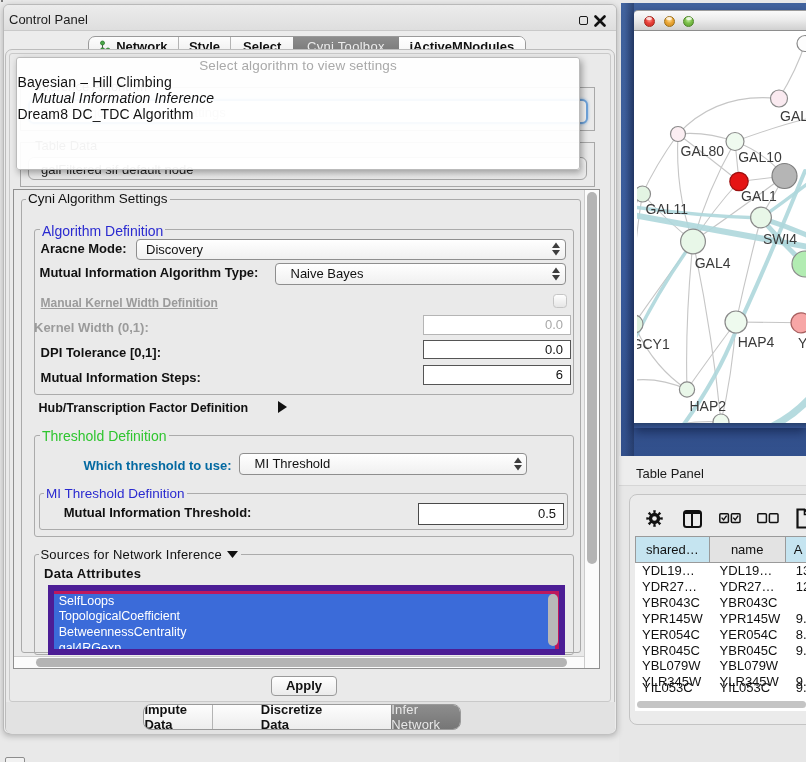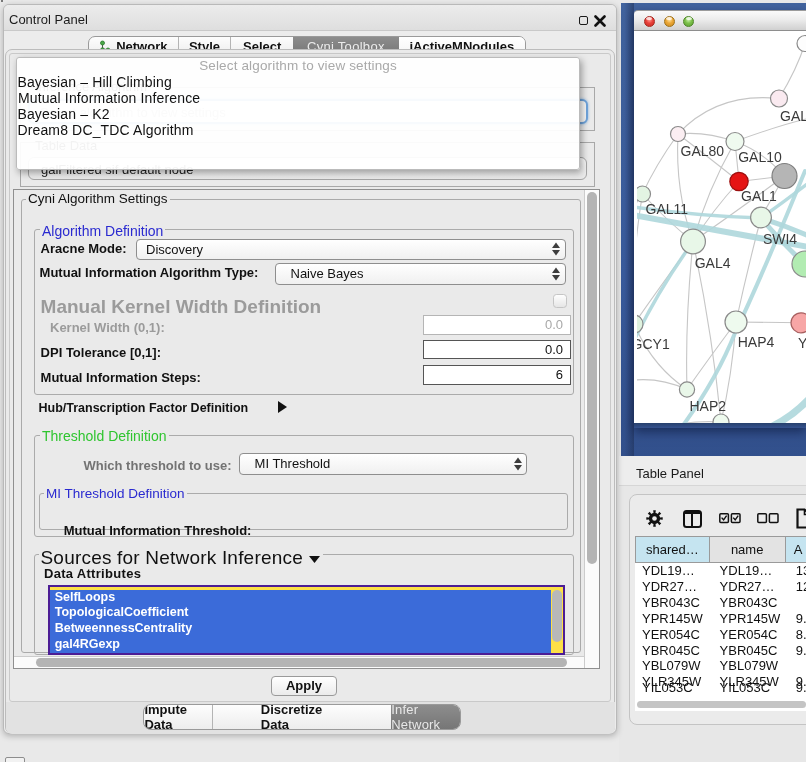--- a/index.html
+++ b/index.html
@@ -242,55 +242,56 @@
       </svg>
 </div>
 <div class="abs" style="left:39.6px;top:265.3px;font-size:13px;font-weight:bold;color:#111;">Mutual Information Algorithm Type:</div>
 <div class="abs combo" style="left:274.5px;top:263px;width:291px;height:21.5px;">
   <span style="padding-left:15px;">Naive Bayes</span>
       <svg class="arr" width="10" height="14" viewBox="0 0 10 14">
         <path d="M5 0.5 L9 6 L1 6 Z" fill="#3d3d3d"></path>
         <path d="M5 13.5 L9 8 L1 8 Z" fill="#3d3d3d"></path>
       </svg>
 </div>
-<div class="abs" style="left:40.6px;top:295.5px;font-size:19px;font-weight:bold;color:#9b9b9b;">Manual Kernel Width Definition</div>
+<div class="abs" style="left:40.6px;top:295.5px;font-size:12px;font-weight:bold;color:#9b9b9b;text-decoration:underline;">Manual Kernel Width Definition</div>
 <div class="abs" style="left:553px;top:293.5px;width:14px;height:14px;border-radius:3.5px;background:linear-gradient(180deg,#fefefe,#e6e6e6);border:1px solid #c5c5c5;"></div>
-<div class="abs" style="left:50px;top:319.8px;font-size:13px;font-weight:bold;color:#9b9b9b;">Kernel Width (0,1):</div>
+<div class="abs" style="left:34px;top:319.8px;font-size:13px;font-weight:bold;color:#9b9b9b;">Kernel Width (0,1):</div>
 <div class="abs field" style="left:422.5px;top:314.8px;width:148.5px;height:19.8px;border:1px solid #b5b5b5;color:#a8a8a8;">0.0</div>
 <div class="abs" style="left:40.6px;top:345px;font-size:13px;font-weight:bold;color:#111;">DPI Tolerance [0,1]:</div>
 <div class="abs field" style="left:422.5px;top:339.5px;width:148.5px;height:19.8px;border:1px solid #555;color:#111;">0.0</div>
 <div class="abs" style="left:40.6px;top:370px;font-size:13px;font-weight:bold;color:#111;">Mutual Information Steps:</div>
 <div class="abs field" style="left:422.5px;top:365px;width:148.5px;height:19.8px;border:1px solid #555;color:#111;">6</div>
 
 <div class="abs" style="left:38.5px;top:400.7px;font-size:12.5px;font-weight:bold;color:#111;text-align:center;">Hub/Transcription Factor Definition</div>
 <svg class="abs" style="left:276px;top:400px;" width="13" height="14" viewBox="0 0 13 14">
       <path d="M2 1 L11 7 L2 13 Z" fill="#111"></path>
     </svg>
 
 <div class="abs" style="left:33.5px;top:435px;width:540.5px;height:102px;border:1px solid #ababab;border-radius:3px;"></div>
 <div class="abs" style="left:40px;top:428.3px;padding:0 2px;background:#eaeaea;font-size:14px;color:#2fc52f;">Threshold Definition</div>
-<div class="abs" style="left:83.5px;top:457.5px;font-size:13px;font-weight:bold;color:#737373;">Which threshold to use:</div>
+<div class="abs" style="left:83.5px;top:457.5px;font-size:13px;font-weight:bold;color:#0369a1;">Which threshold to use:</div>
 <div class="abs combo" style="left:238.6px;top:453px;width:288.5px;height:21.5px;">
   <span style="padding-left:15px;">MI Threshold</span>
       <svg class="arr" width="10" height="14" viewBox="0 0 10 14">
         <path d="M5 0.5 L9 6 L1 6 Z" fill="#3d3d3d"></path>
         <path d="M5 13.5 L9 8 L1 8 Z" fill="#3d3d3d"></path>
       </svg>
 </div>
 
 <div class="abs" style="left:38.5px;top:492.5px;width:529.5px;height:37.5px;border:1px solid #ababab;border-radius:3px;"></div>
 <div class="abs" style="left:44px;top:486.3px;padding:0 2px;background:#eaeaea;font-size:13.5px;color:#2a2ad0;">MI Threshold Definition</div>
-<div class="abs" style="left:47.7px;top:523px;font-size:13px;font-weight:bold;color:#111;padding-left:16px;">Mutual Information Threshold:</div>
+<div class="abs" style="left:47.7px;top:505px;font-size:13px;font-weight:bold;color:#111;padding-left:16px;">Mutual Information Threshold:</div>
+<div class="abs field" style="left:418px;top:502.8px;width:146px;height:21.8px;border:1.3px solid #4a4a4a;color:#111;">0.5</div>
 
 <div class="abs" style="left:33.5px;top:553.5px;width:540.5px;height:101.5px;border:1px solid #ababab;border-radius:3px;"></div>
-<div class="abs" style="left:38.5px;top:547px;padding:0 2px;background:#eaeaea;font-size:19px;letter-spacing:0.2px;color:#111;">Sources for Network Inference <svg width="13" height="9" viewBox="0 0 13 9" style="display:inline-block;">
+<div class="abs" style="left:38.5px;top:547px;padding:0 2px;background:#eaeaea;font-size:13px;letter-spacing:0.2px;color:#111;">Sources for Network Inference <svg width="13" height="9" viewBox="0 0 13 9" style="display:inline-block;">
         <path d="M1 1 L12 1 L6.5 8 Z" fill="#111"></path>
       </svg></div>
 <div class="abs" style="left:44px;top:565.7px;font-size:13px;font-weight:bold;letter-spacing:0.3px;color:#111;">Data Attributes</div>
-<div class="abs" style="left:47.7px;top:585px;width:517.8px;height:69.5px;border:2px solid #4c1d95;background:#fde047;overflow:hidden;font-weight:bold;">
+<div class="abs" style="left:47.7px;top:585px;width:517.8px;height:69.5px;border:6px solid #4c1d95;background:#be185d;overflow:hidden;">
   <div style="position:absolute;left:0.5px;top:2.5px;width:501px;height:80px;background:#3b6bd9;color:#fff;font-size:12.5px;line-height:15.9px;padding-left:4.5px;">SelfLoops<br>TopologicalCoefficient<br>BetweennessCentrality<br>gal4RGexp</div>
   <div style="position:absolute;right:1.5px;top:2.5px;width:10px;height:52px;background:#b8b8b8;border-radius:5px;"></div>
 </div>
 
 <div class="abs" style="left:271px;top:676px;width:66px;height:19.5px;border:1px solid #9a9a9a;border-radius:4px;background:linear-gradient(180deg,#ffffff,#ebebeb);display:flex;align-items:center;justify-content:center;font-size:13px;font-weight:bold;color:#111;">Apply</div>
 
 <div class="abs" style="left:5.5px;top:701.5px;width:609px;height:32px;background:#e2e2e2;border-radius:0 0 6px 6px;"></div>
 <div class="abs" style="left:143.4px;top:704.3px;width:317.3px;height:25.4px;border:1px solid #9a9a9a;border-radius:8px;background:linear-gradient(180deg,#fdfdfd,#ededed);overflow:hidden;display:flex;gap:48px;">
   <div style="width:98.7px;display:flex;align-items:center;justify-content:center;font-size:13px;font-weight:bold;color:#111;border-right:1px solid #b4b4b4;">Impute Data</div>
   <div style="width:119.4px;display:flex;align-items:center;justify-content:center;font-size:13px;font-weight:bold;color:#111;">Discretize Data</div>
@@ -298,21 +299,20 @@
 </div>
 
 <div class="abs" style="left:35px;top:79px;font-size:13px;color:#222;">Inference Algorithm</div>
 <div class="abs" style="left:40px;top:104.5px;font-size:13px;color:#aaa;">Select algorithm to view settings</div>
 <div class="abs" style="left:35px;top:137.5px;font-size:13px;color:#222;">Table Data</div>
 <div class="abs" style="left:41px;top:161.5px;font-size:13px;color:#222;">galFiltered sif default node</div>
 
 <div class="abs" style="left:15.9px;top:57px;width:564.3px;height:112.5px;background:rgba(255,255,255,0.945);border:1px solid #bbbbbb;border-radius:3px;box-shadow:2px 3px 7px rgba(0,0,0,.35);font-size:14px;letter-spacing:0.15px;color:#111;">
   <div style="height:15.5px;text-align:center;color:#a9a9a9;font-size:13.5px;">Select algorithm to view settings</div>
   <div style="height:16.2px;padding-left:0.5px;">Bayesian – Hill Climbing</div>
-  <div style="height:16.2px;padding-left:1px;">Mutual Information Inference</div>
-  <div style="height:16.2px;padding-left:0.5px;">Bayesian – K2</div>
+  <div style="height:16.2px;padding-left:15px;font-style:italic;">Mutual Information Inference</div>
   <div style="height:16.2px;padding-left:0.5px;">Dream8 DC_TDC Algorithm</div>
 </div>
 
 <div class="abs" style="left:5px;top:757px;width:20px;height:16px;background:#f2f2f2;border:1.5px solid #8d8d8d;border-radius:2px;"></div>
 <div class="abs" style="left:1px;top:0;width:2px;height:2px;background:#777;"></div>
 
 </div>
 
 </body></html>

